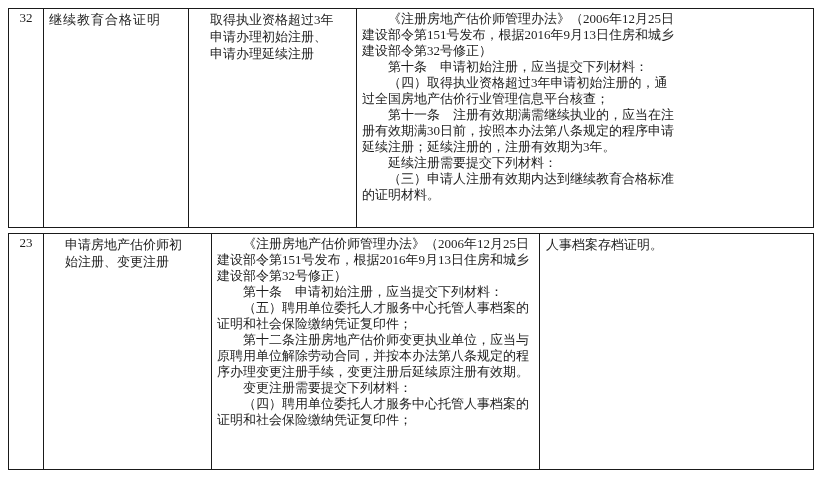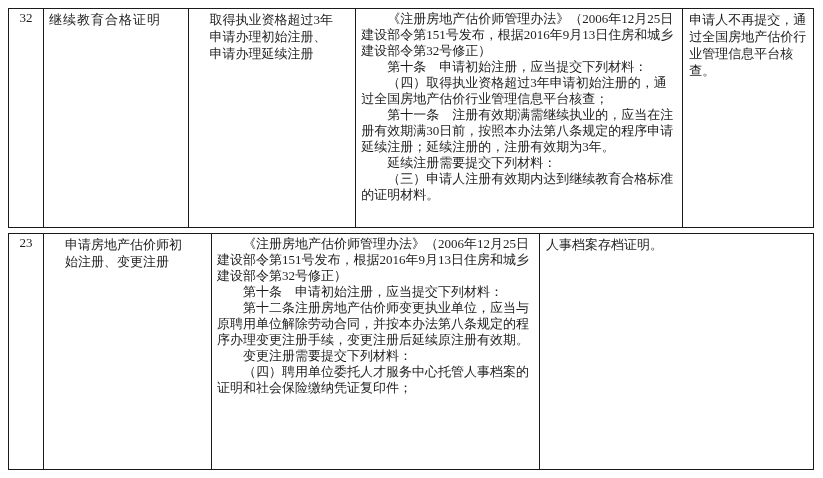--- a/index.html
+++ b/index.html
@@ -89,36 +89,34 @@
       <div class="cell c-basis">
         <div class="basis-text">
           <p>《注册房地产估价师管理办法》（2006年12月25日建设部令第151号发布，根据2016年9月13日住房和城乡建设部令第32号修正）</p>
           <p>第十条　申请初始注册，应当提交下列材料：</p>
           <p>（四）取得执业资格超过3年申请初始注册的，通过全国房地产估价行业管理信息平台核查；</p>
           <p>第十一条　注册有效期满需继续执业的，应当在注册有效期满30日前，按照本办法第八条规定的程序申请延续注册；延续注册的，注册有效期为3年。</p>
           <p>延续注册需要提交下列材料：</p>
           <p>（三）申请人注册有效期内达到继续教育合格标准的证明材料。</p>
         </div>
       </div>
-      <div class="cell c-handling">
-        <span>申请人不再提交，通过全国房地产估价行业管理信息平台核查。</span>
-      </div>
     </div>
 
     <div class="t-row row-23">
       <div class="cell c-seq">
         <span>23</span>
       </div>
       <div class="cell c-scenario">
         <span>申请房地产估价师初始注册、变更注册</span>
       </div>
       <div class="cell c-basis">
         <div class="basis-text">
           <p>《注册房地产估价师管理办法》（2006年12月25日建设部令第151号发布，根据2016年9月13日住房和城乡建设部令第32号修正）</p>
           <p>第十条　申请初始注册，应当提交下列材料：</p>
+          <p>（五）聘用单位委托人才服务中心托管人事档案的证明和社会保险缴纳凭证复印件；</p>
           <p>第十二条注册房地产估价师变更执业单位，应当与原聘用单位解除劳动合同，并按本办法第八条规定的程序办理变更注册手续，变更注册后延续原注册有效期。</p>
           <p>变更注册需要提交下列材料：</p>
           <p>（四）聘用单位委托人才服务中心托管人事档案的证明和社会保险缴纳凭证复印件；</p>
         </div>
       </div>
       <div class="cell c-handling">
         <span>人事档案存档证明。</span>
       </div>
     </div>
 

